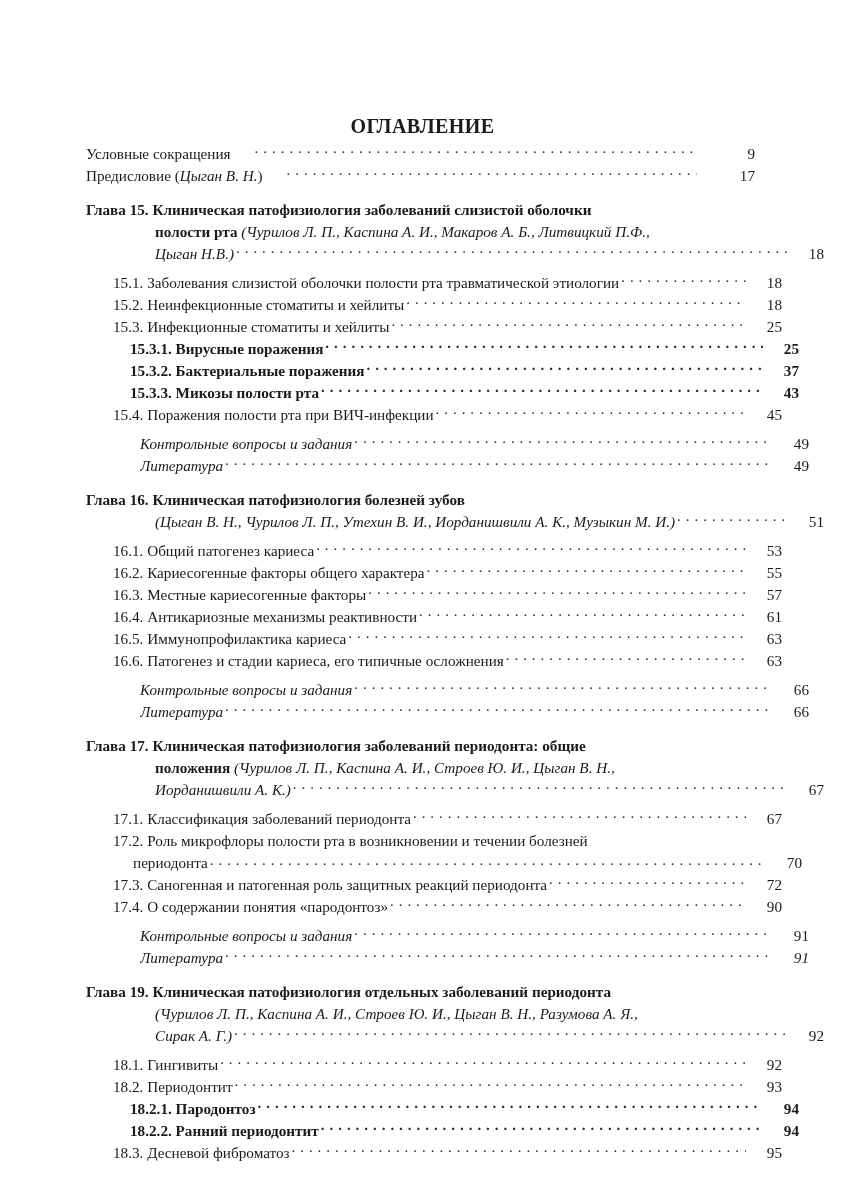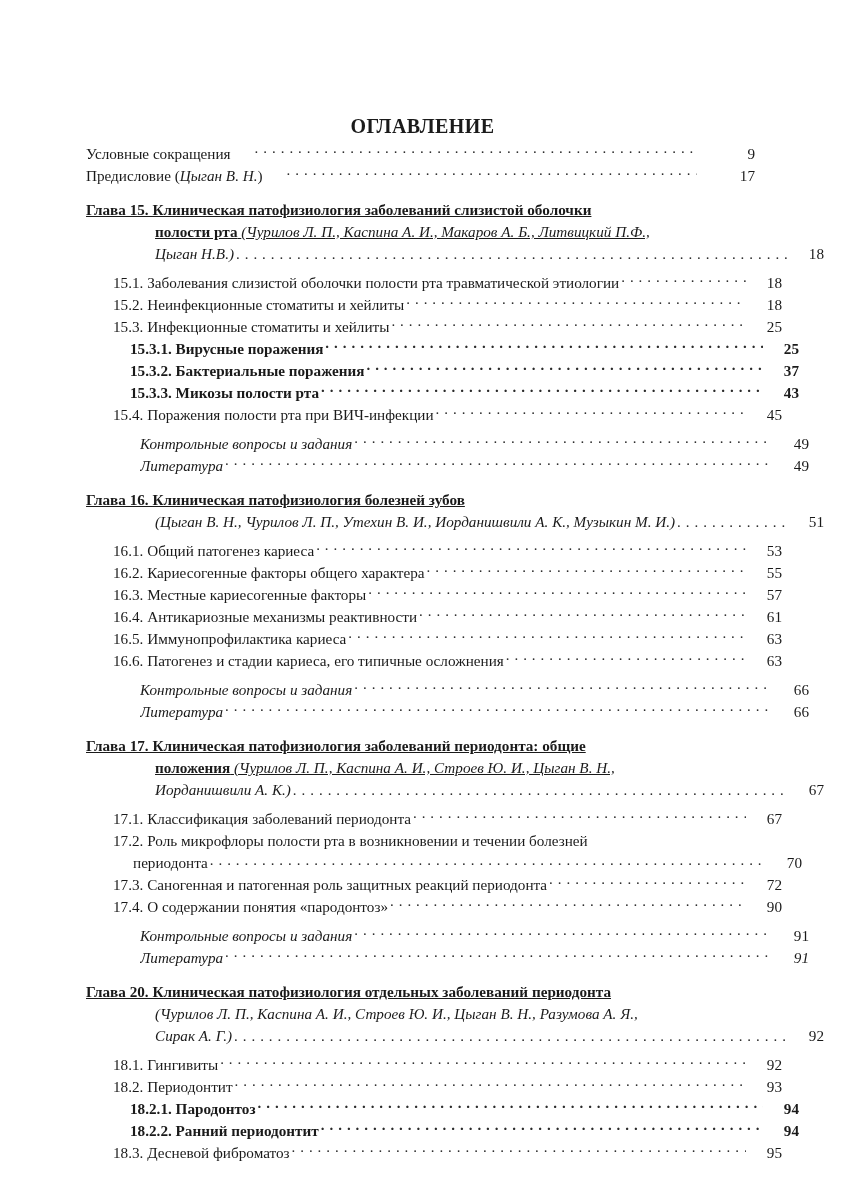--- a/index.html
+++ b/index.html
@@ -80,29 +80,28 @@
     flex: 0 0 34px;
     text-align: right;
     font-size: 15.2px;
   }
 
   
   .lvl0  { padding-left: 0px; gap: 22px; }
   .lvl1  { padding-left: 27px; }
   .lvl2  { padding-left: 44px; font-weight: bold; }
   .cont  { padding-left: 47px; align-items: center; }      
-  .auth  { padding-left: 69px; align-items: flex-end; }      
+  .auth  { padding-left: 69px; }      
   .extra { padding-left: 54px; }
   .ital   { font-style: italic; }
   .page-ital { font-style: italic; }
 
   .chapter-head {
     font-weight: bold;
     font-size: 15.4px;
-    text-decoration: underline;
   }
   .chapter-head .auth-names {
     font-weight: normal;
     font-style: italic;
   }
 
   
   .plain {
     display: flex;
     align-items: baseline;
@@ -329,21 +328,21 @@
         <span class="label ital">Литература</span>
         <span class="leader"></span>
         <span class="page-no page-ital">91</span>
       </div>
     </div>
 
     <div class="block-gap"></div>
 
     <div>
       <div class="plain chapter-head lvl0">
-        <span class="label">Глава 20. Клиническая патофизиология отдельных заболеваний периодонта</span>
+        <span class="label">Глава 19. Клиническая патофизиология отдельных заболеваний периодонта</span>
         <span class="spacer"></span>
         <span class="page-no"></span>
       </div>
       <div class="plain auth">
         <span class="label ital">(Чурилов Л. П., Каспина А. И., Строев Ю. И., Цыган В. Н., Разумова А. Я.,</span>
         <span class="spacer"></span>
         <span class="page-no"></span>
       </div>
       <div class="entry auth">
         <span class="label ital">Сирак А. Г.)</span>

